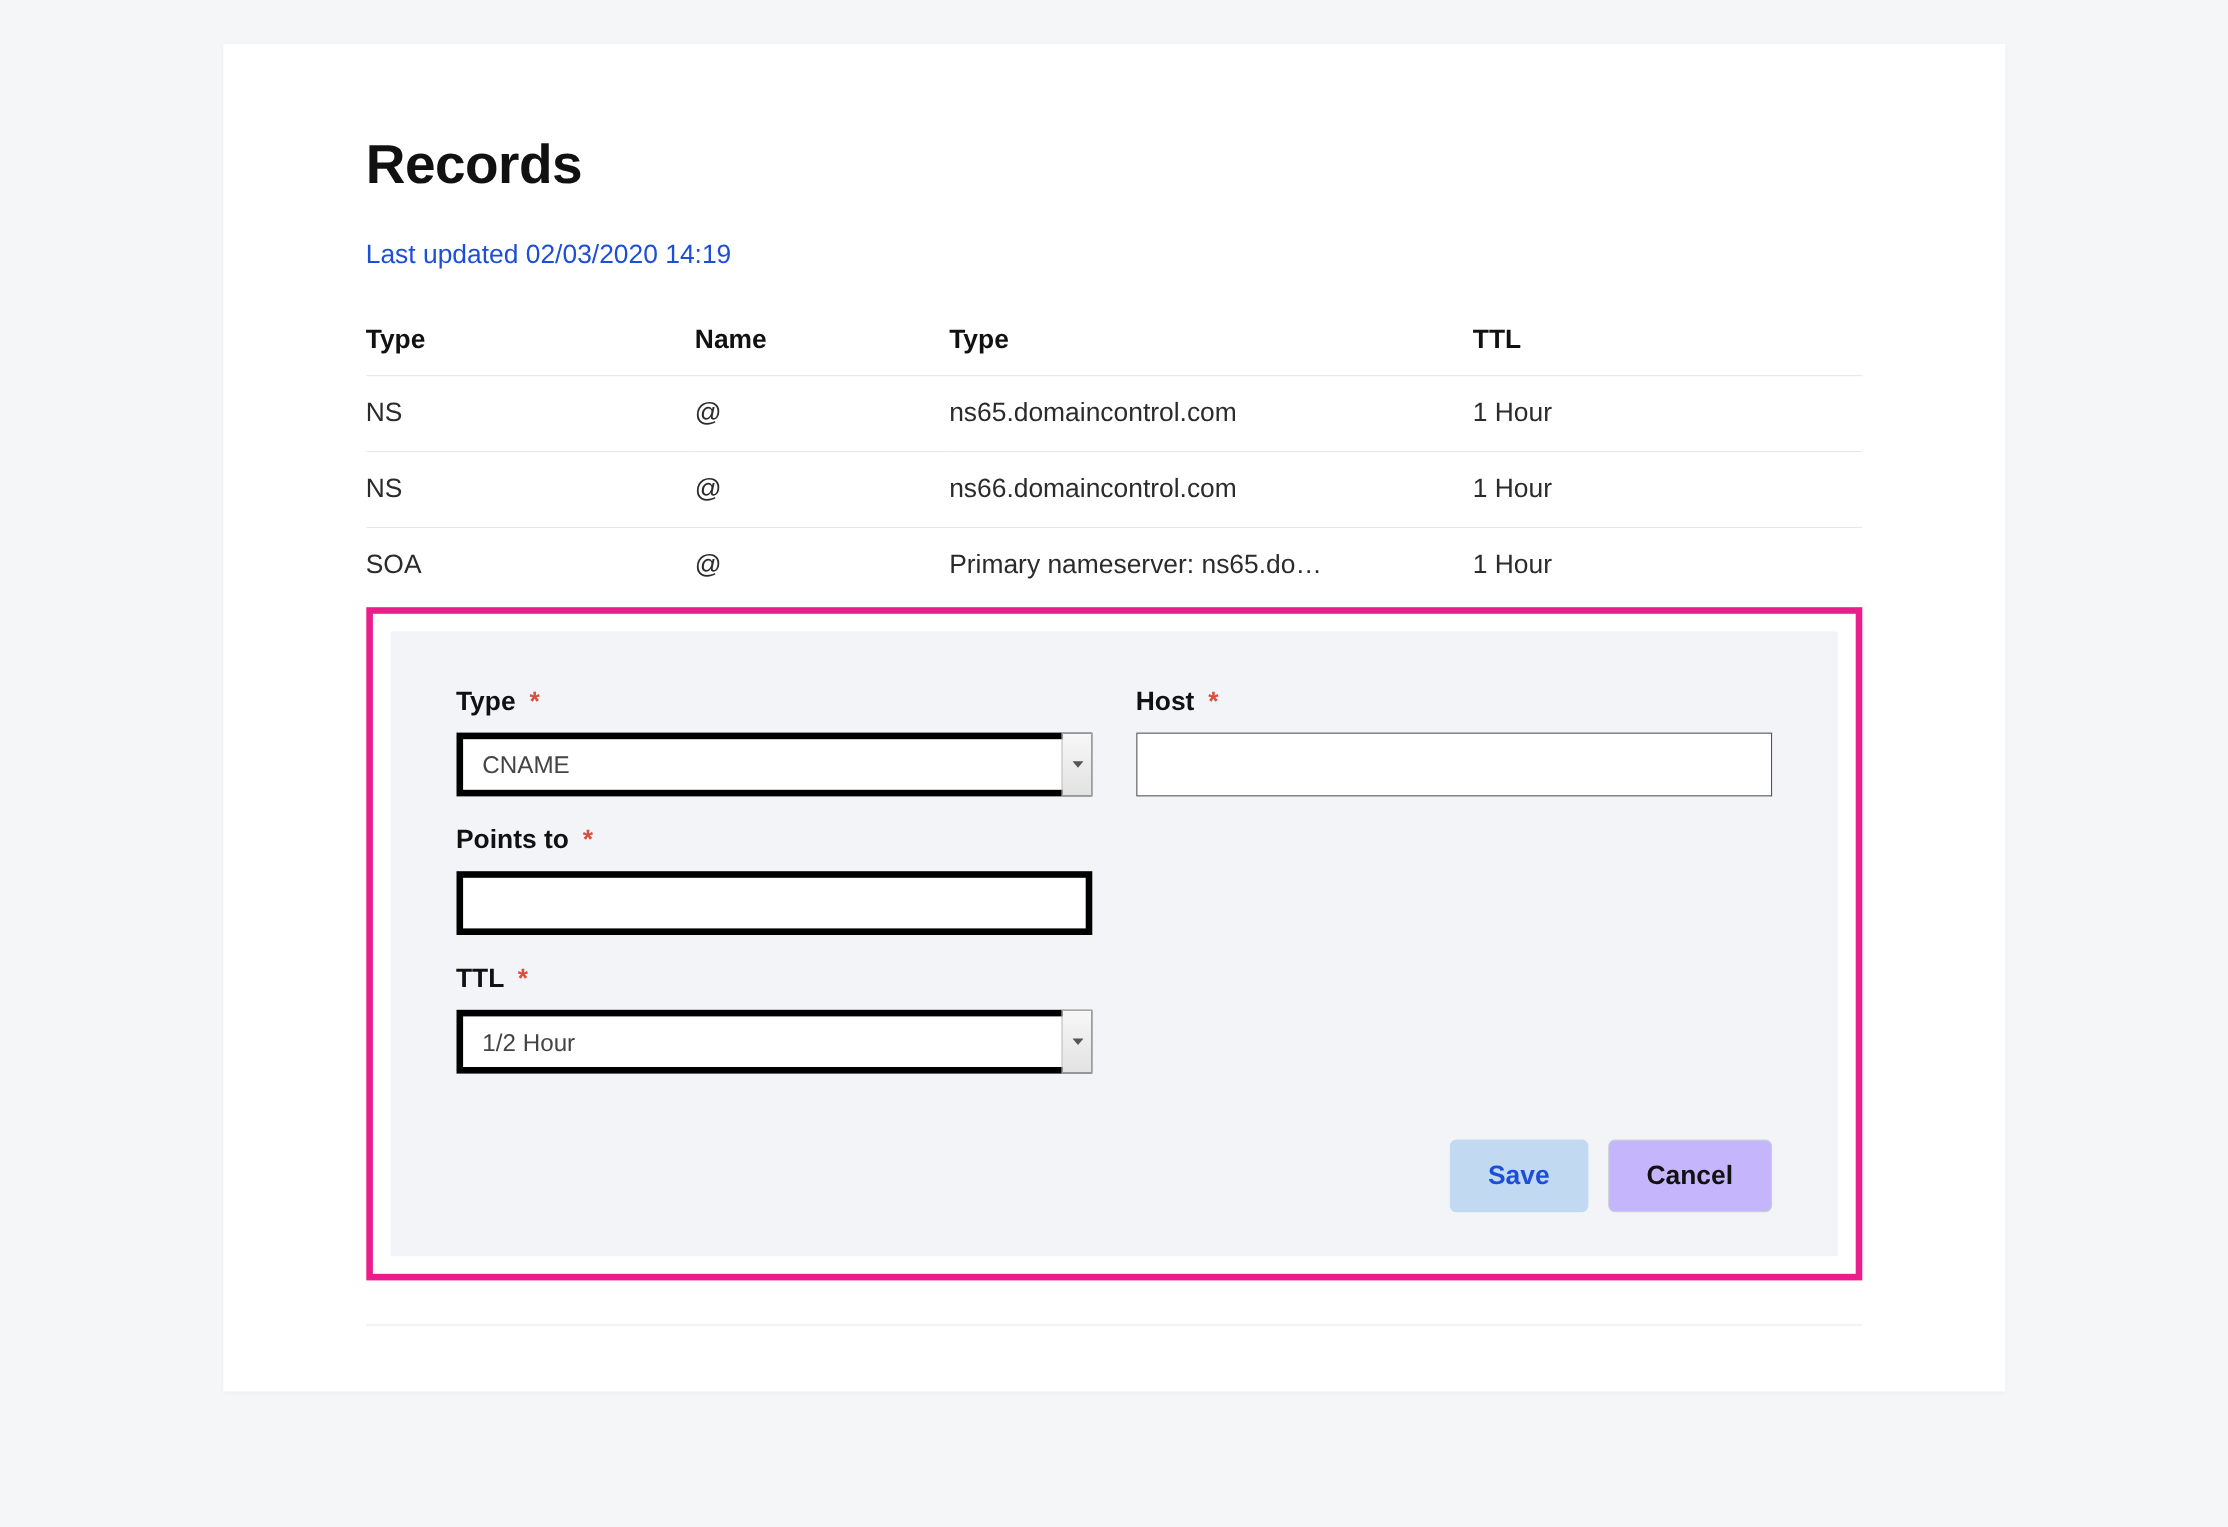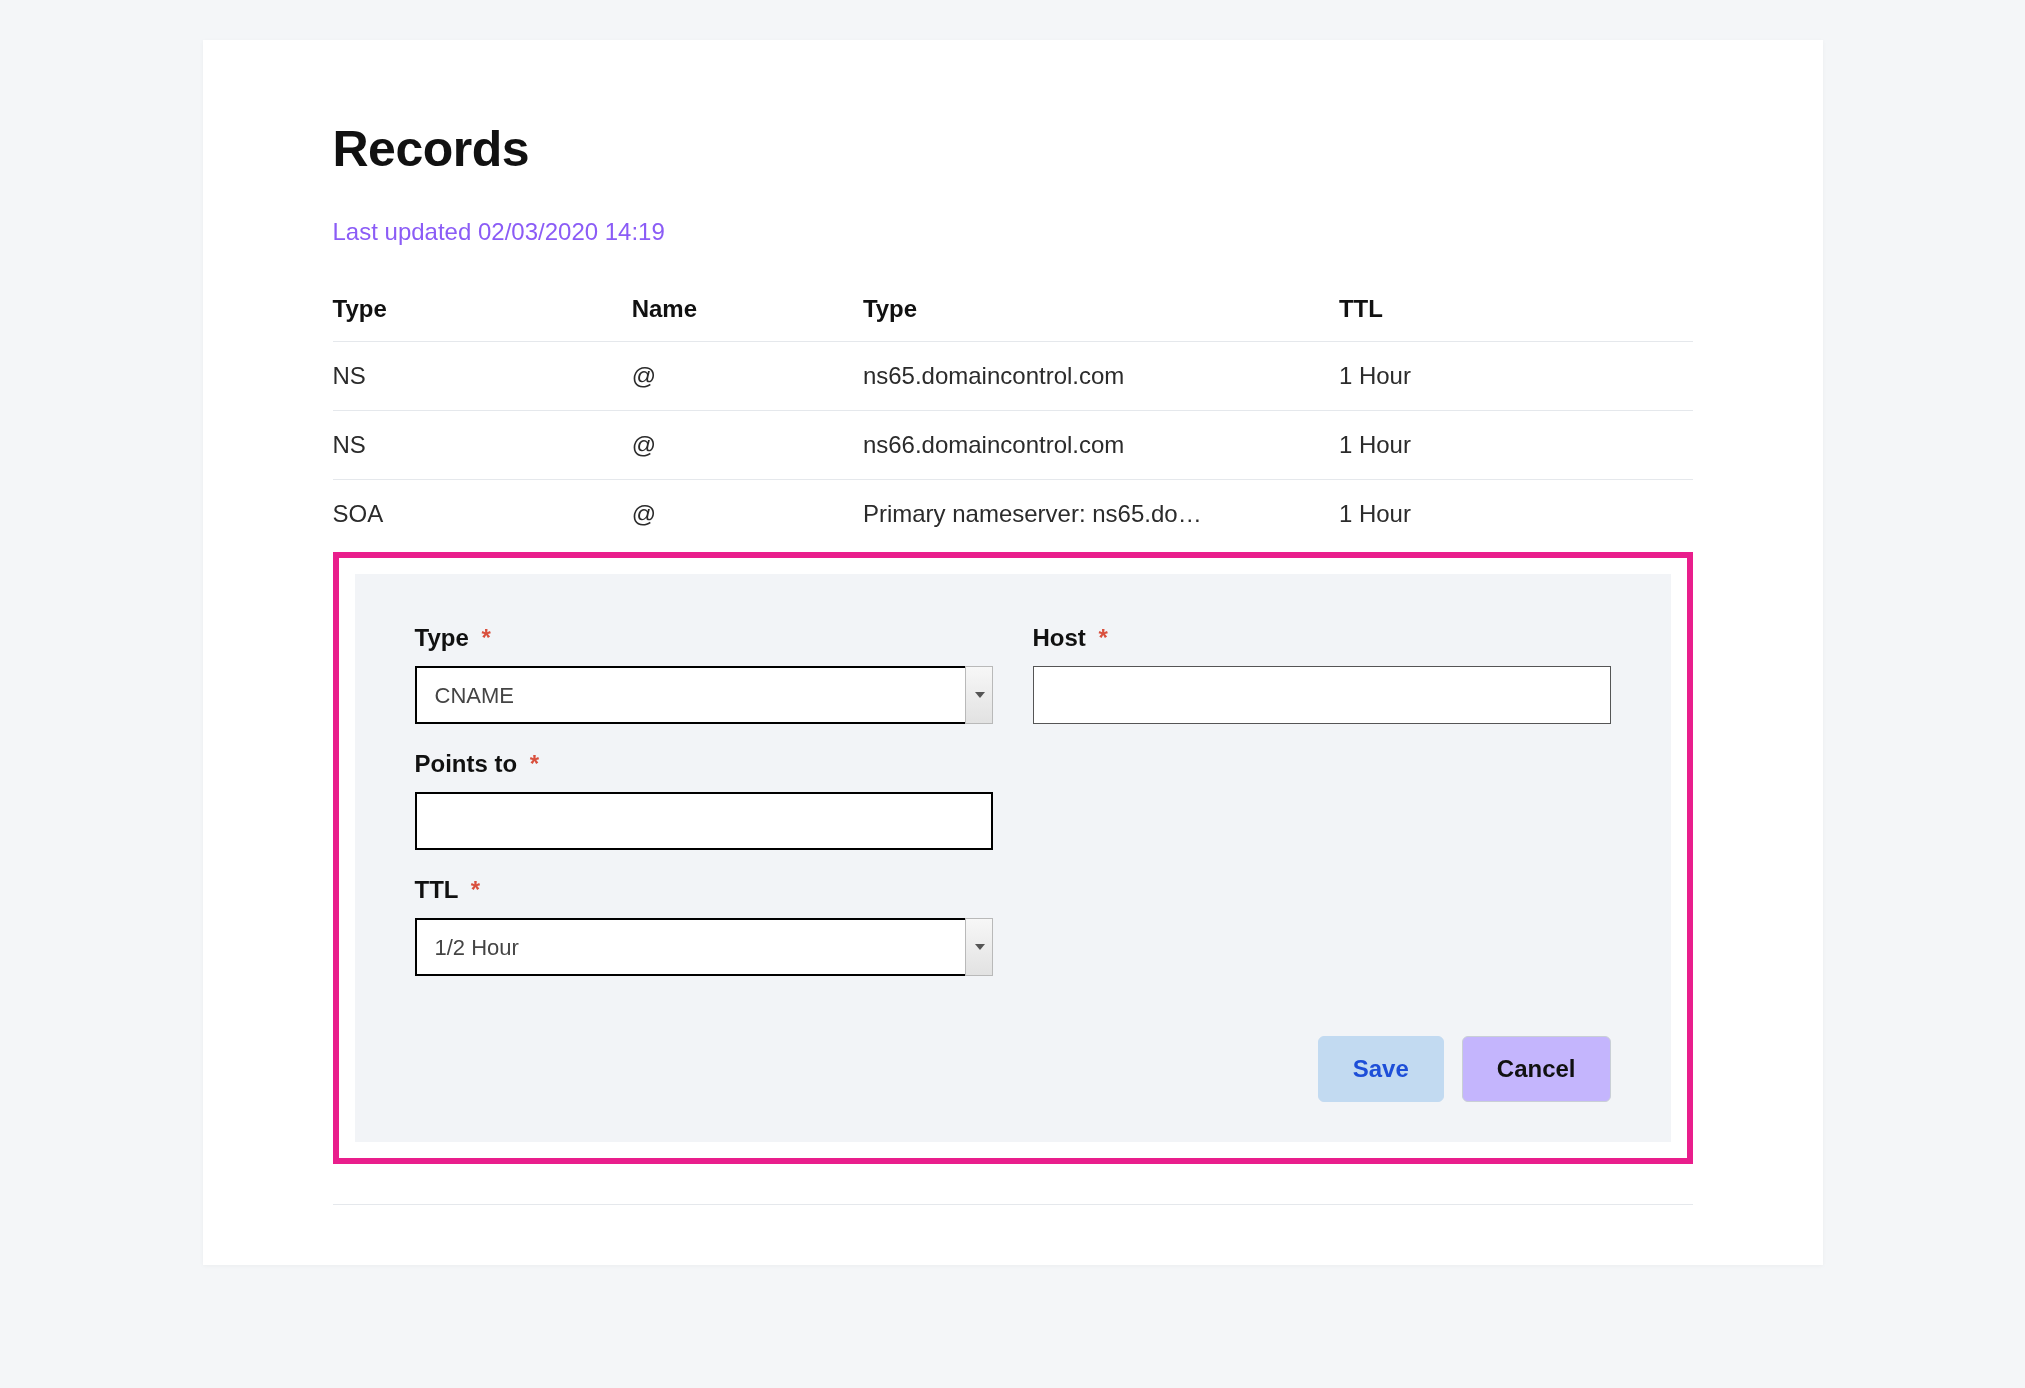--- a/index.html
+++ b/index.html
@@ -17,21 +17,21 @@
     box-shadow: 0 1px 4px rgba(0,0,0,0.04);
   }
   .page-title {
     font-size: 50px;
     font-weight: 600;
     letter-spacing: -0.5px;
     margin-bottom: 40px;
   }
   .last-updated {
     font-size: 24px;
-    color: #8b5cf6;
+    color: #1d4ed8;
     margin-bottom: 35px;
   }
   table.records {
     width: 100%;
     border-collapse: collapse;
     font-size: 24px;
   }
   table.records th {
     text-align: left;
     font-weight: 700;
@@ -78,21 +78,21 @@
   .select-wrap, .input-wrap {
     position: relative;
     height: 58px;
   }
   .select-wrap select,
   .input-wrap input {
     width: 100%;
     height: 100%;
     font-size: 22px;
     padding: 0 18px;
-    border: 2px solid #000000;
+    border: 6px solid #000000;
     background: #fff;
     color: #444;
     appearance: none;
     -webkit-appearance: none;
     outline: none;
   }
   .input-focused input {
     border: 1.5px solid #555;
   }
   .select-wrap select {

